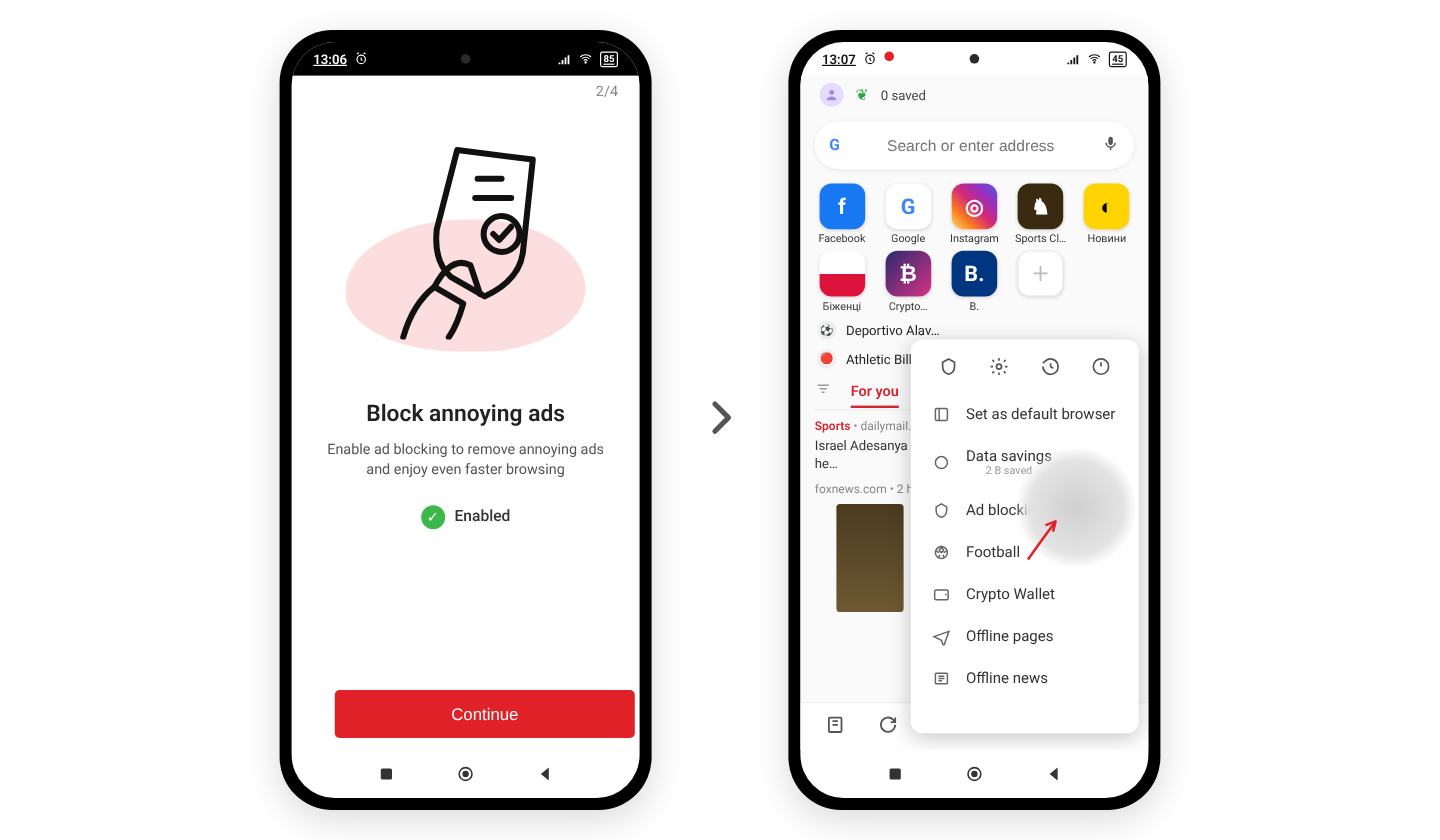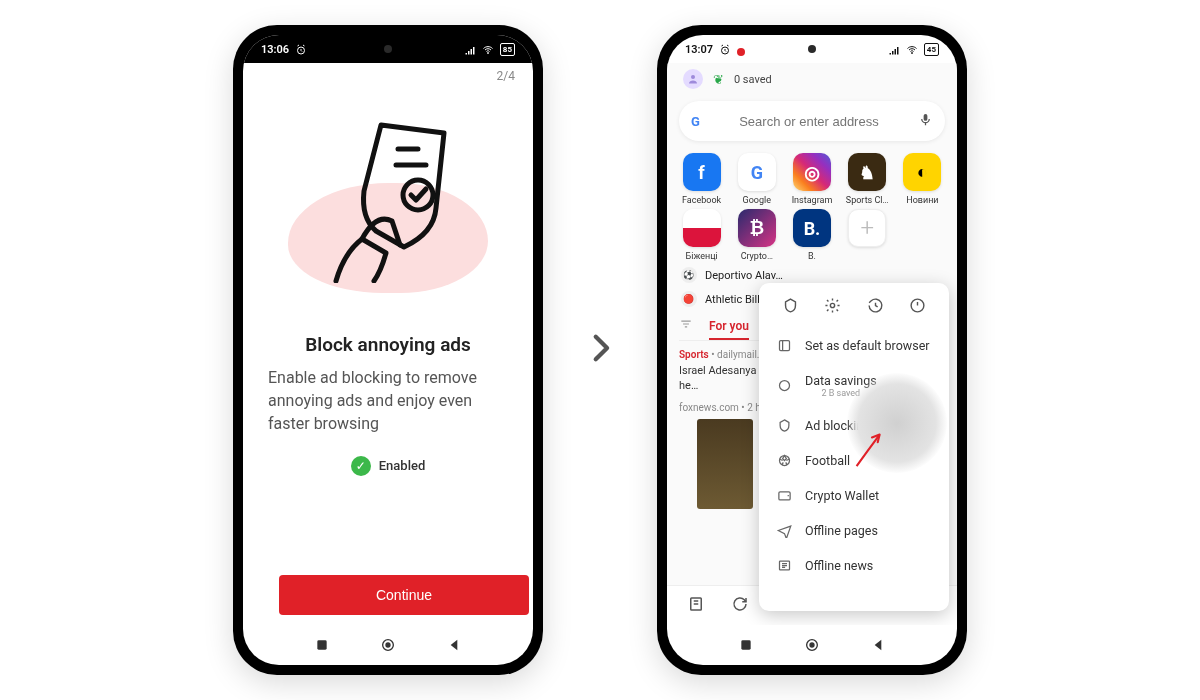--- a/index.html
+++ b/index.html
@@ -30,21 +30,21 @@
   .notch {
     position: absolute; top: 0; left: 50%; transform: translateX(-50%);
     width: 8px; height: 8px; background:#2a2a2a; border-radius:50%; top:10px;
   }
 
   
   .statusbar {
     height: 28px; display:flex; align-items:center; justify-content:space-between;
     padding: 0 18px; font-size: 11px; font-weight: 600;
   }
-  .statusbar .left, .statusbar .right { display:flex; align-items:flex-end; gap:6px; }
+  .statusbar .left, .statusbar .right { display:flex; align-items:flex-start; gap:6px;text-decoration:underline; }
   .statusbar.dark { color:#fff; background:#000; }
   .statusbar.light { color:#111; }
   .sb-icons { display:flex; gap:3px; align-items:center; }
   .battery { display:flex; align-items:center; gap:2px; border:1px solid currentColor; border-radius:2px; padding:1px 2px; font-size:8px; font-weight:700;}
   .icon-sm svg { width:12px; height:12px; display:block; }
 
   
   .navbar {
     height: 40px;
     display:flex; align-items:center; justify-content:center; gap:50px;
@@ -52,21 +52,21 @@
   }
   .navbar .navbtn { width:16px; height:16px; color:#333; }
 
   
   .p1-body { flex:1; display:flex; flex-direction:column; align-items:center; padding: 10px 20px 0; position:relative; }
   .step { position:absolute; top:6px; right:18px; font-size:12px; color:#888; }
   .illus { width:180px; height:190px; margin-top:40px; position:relative; }
   .blob { position:absolute; width:200px; height:110px; background:#fcdede; border-radius:55% 50% 48% 52% / 60% 58% 52% 48%; left:-10px; top:70px; }
   .shield-draw { position:absolute; left:28px; top:0; }
   .p1-title { margin-top:30px; font-size:19px; font-weight:600; color:#222; }
-  .p1-sub { margin-top:10px; font-size:16px; color:#555; text-align:left; line-height:1.45; max-width:240px; }
+  .p1-sub { margin-top:10px; font-size:12px; color:#555; text-align:center; line-height:1.45; max-width:240px; }
   .enabled-row { margin-top:20px; display:flex; align-items:center; gap:8px; font-size:13px; color:#333; font-weight:500;}
   .check-badge { width:20px; height:20px; border-radius:50%; background:#3cb84a; display:flex; align-items:center; justify-content:center; color:#fff; font-size:12px; }
   .continue-btn { margin-top:auto; margin-bottom:10px; width:100%; padding:12px 0; background:#e02128; color:#fff; border:none; border-radius:4px; font-size:14px; font-weight:500; cursor:pointer;margin-left:32px; }
 
   
   .between { color:#555; }
   .between svg { width:34px; height:34px; }
 
   
   .p2-body { flex:1; display:flex; flex-direction:column; background:#fafafa; position:relative; overflow:hidden;}

